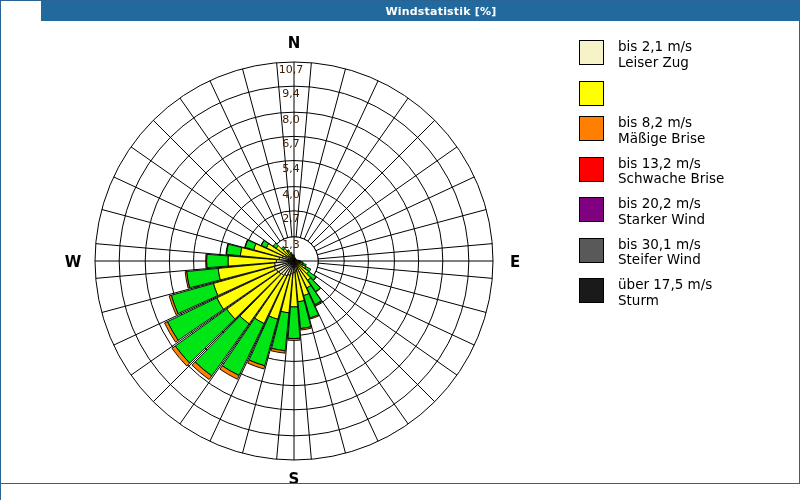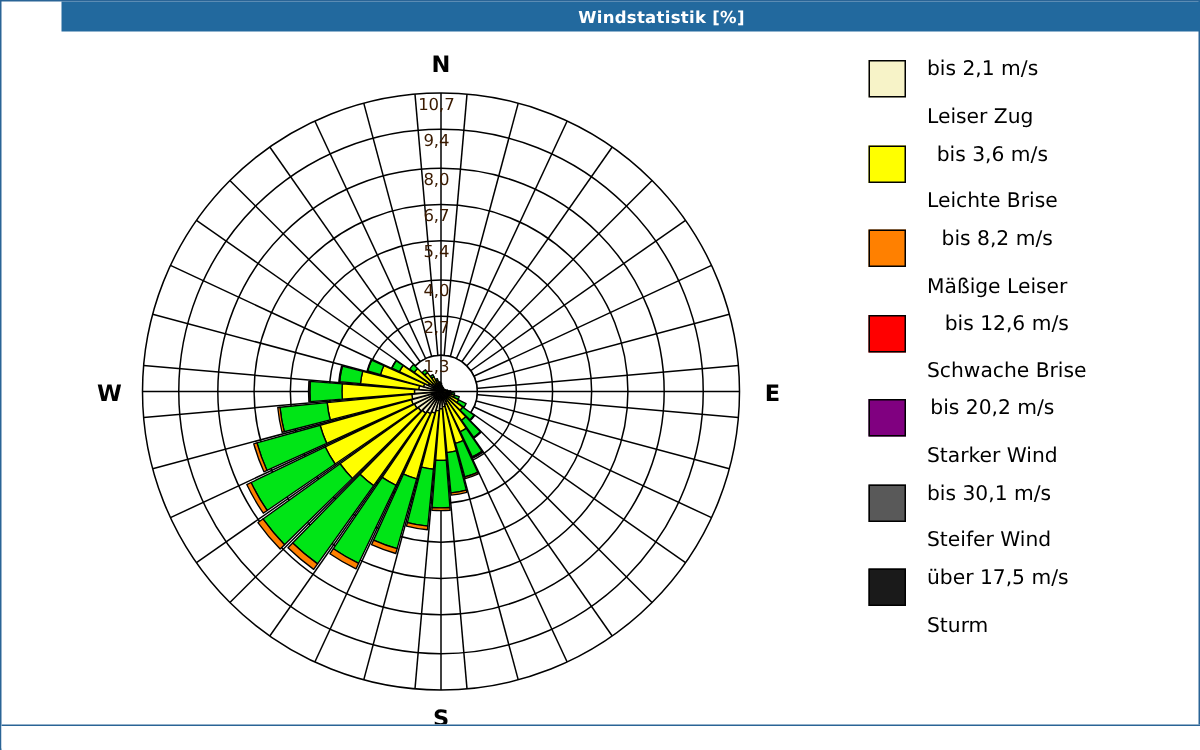--- a/index.html
+++ b/index.html
@@ -55,22 +55,22 @@
     flex:0 0 auto;
     margin-top:1px;
   }
   .legend-text{
     margin-left:14px;
     font-size:13.5px;
     line-height:15.5px;
     color:#000000;
     white-space:nowrap;
   }
-  .legend-text .l1{display:block;text-align:center;}
-  .legend-text .l2{display:block;margin-top:16px;}
+  .legend-text .l1{display:block;}
+  .legend-text .l2{display:block;}
   .compass{
     font-size:15px;font-weight:bold;fill:#000000;
     font-family:"DejaVu Sans","Liberation Sans",sans-serif;
   }
   .ticklabel{
     font-size:11px;fill:#3a1a00;
     font-family:"DejaVu Sans","Liberation Sans",sans-serif;
   }
 </style>
 </head>
@@ -281,36 +281,32 @@
   <div id="legend">
       <div class="legend-row">
         <div class="swatch" style="background: rgb(247, 243, 200);"></div>
         <div class="legend-text">
           <span class="l1">bis 2,1 m/s</span>
           <span class="l2">Leiser Zug</span>
         </div>
       </div>
       <div class="legend-row">
         <div class="swatch" style="background: rgb(255, 255, 0);"></div>
-        <div class="legend-text">
-          <span class="l1">bis 3,6 m/s</span>
-          <span class="l2">Leichte Brise</span>
-        </div>
       </div>
       <div class="legend-row">
         <div class="swatch" style="background: rgb(255, 128, 0);"></div>
         <div class="legend-text">
           <span class="l1">bis 8,2 m/s</span>
-          <span class="l2">Mäßige Leiser</span>
+          <span class="l2">Mäßige Brise</span>
         </div>
       </div>
       <div class="legend-row">
         <div class="swatch" style="background: rgb(255, 0, 0);"></div>
         <div class="legend-text">
-          <span class="l1">bis 12,6 m/s</span>
+          <span class="l1">bis 13,2 m/s</span>
           <span class="l2">Schwache Brise</span>
         </div>
       </div>
       <div class="legend-row">
         <div class="swatch" style="background: rgb(128, 0, 128);"></div>
         <div class="legend-text">
           <span class="l1">bis 20,2 m/s</span>
           <span class="l2">Starker Wind</span>
         </div>
       </div>

